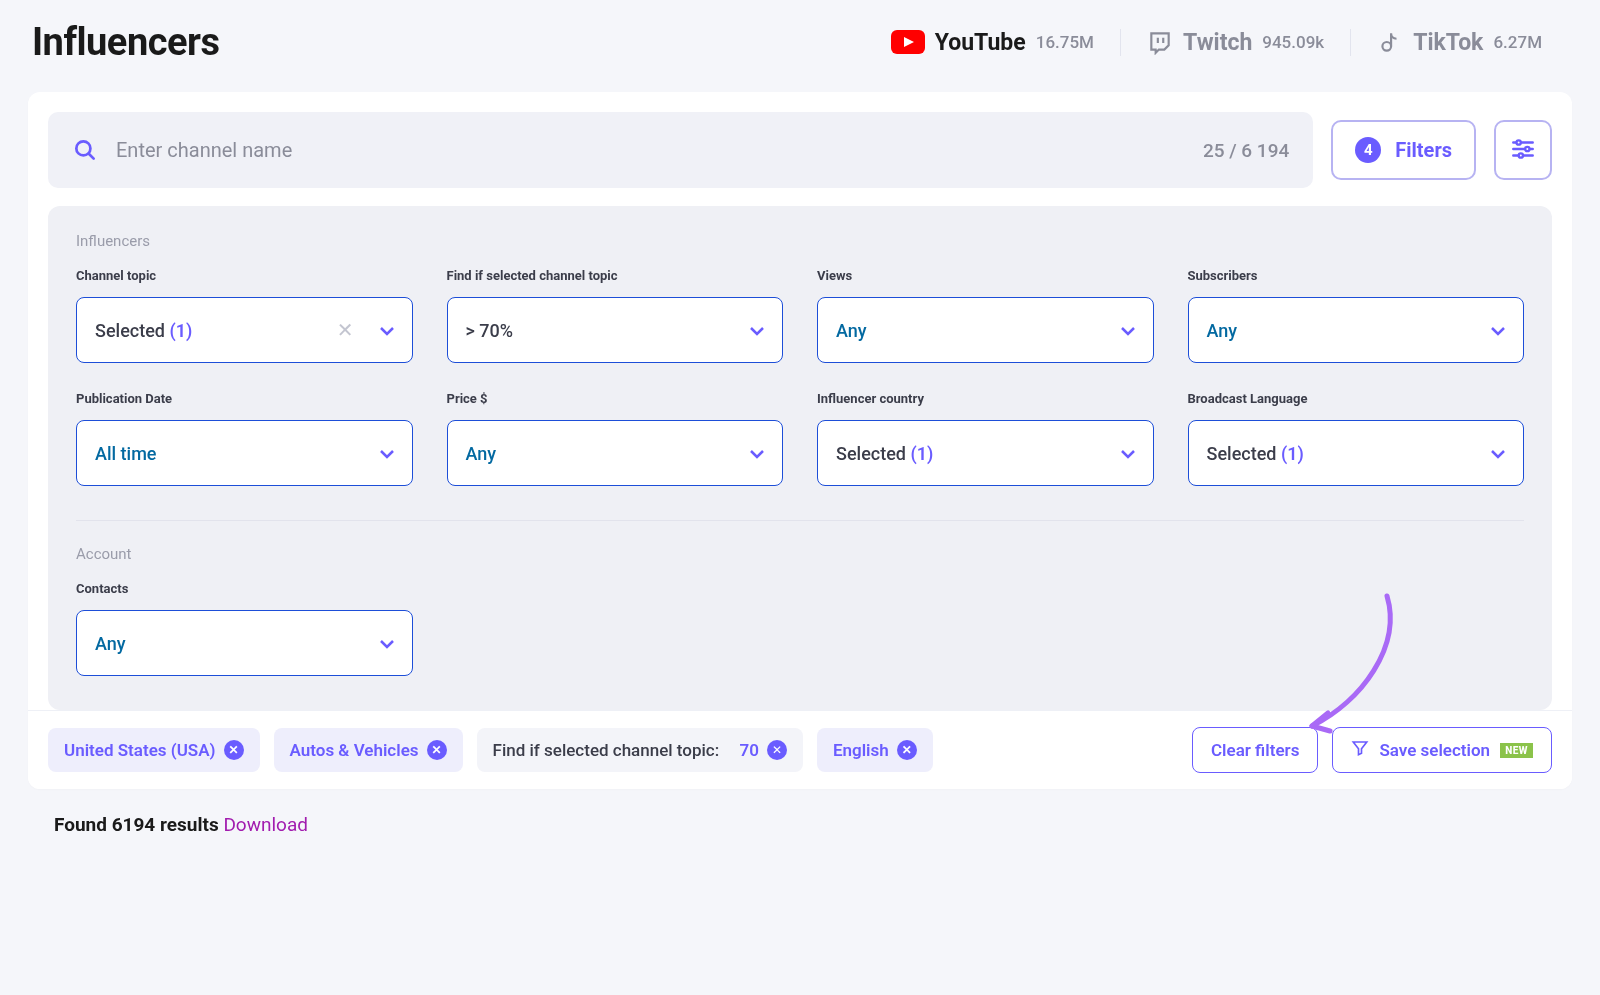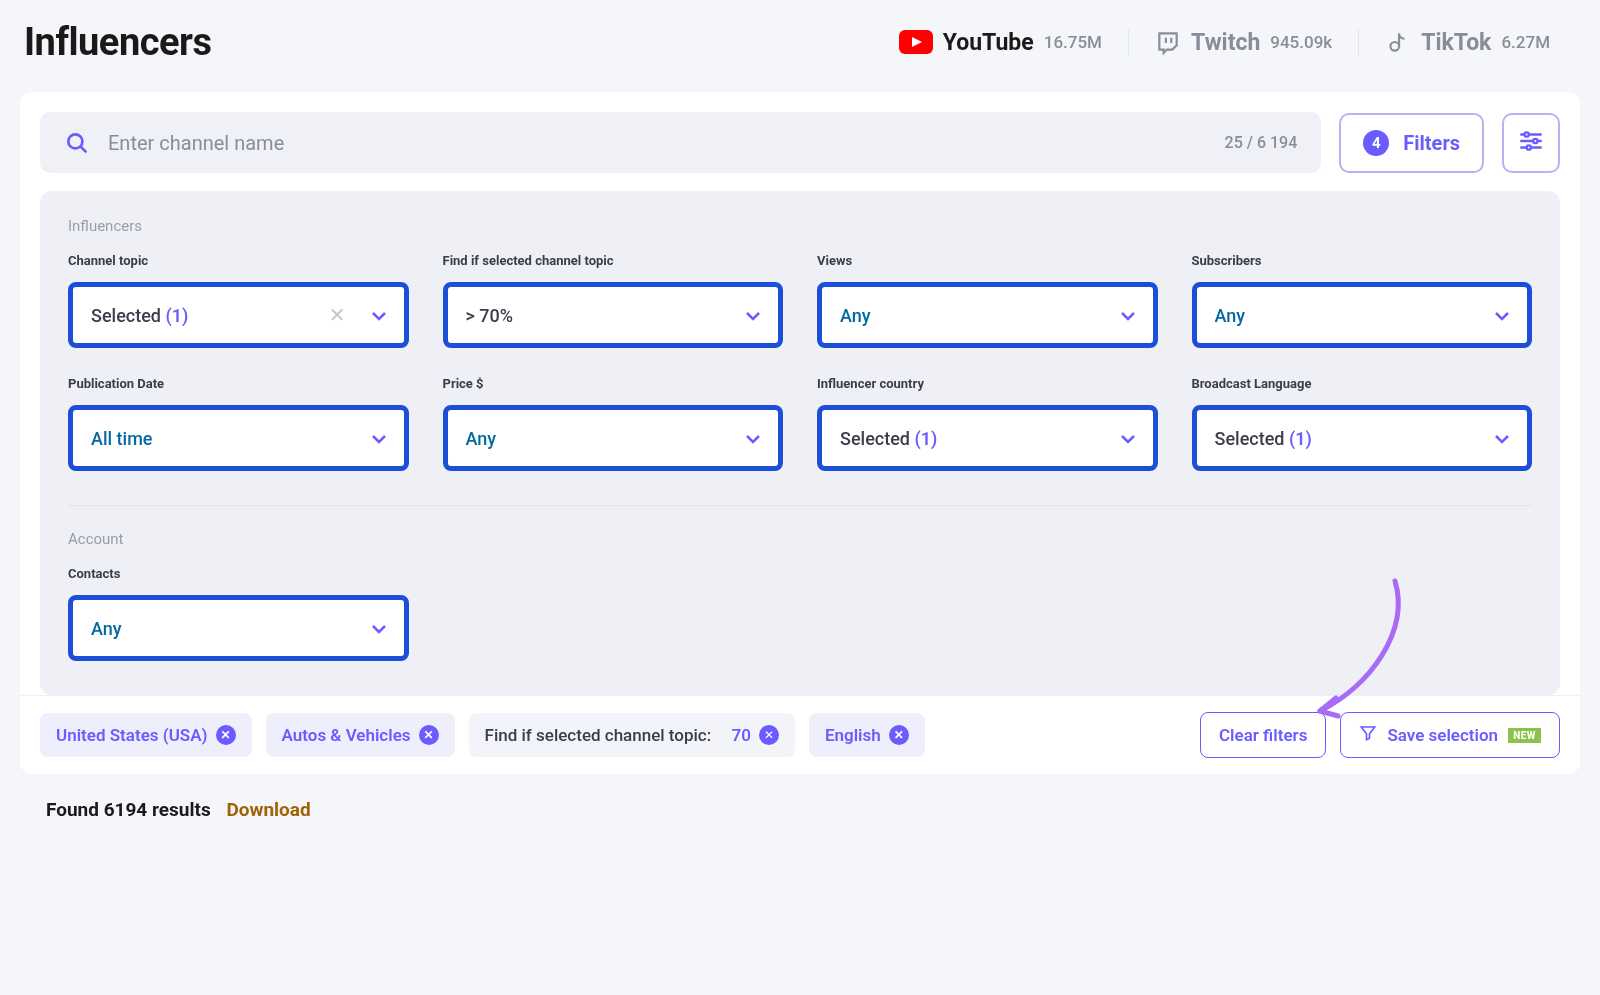--- a/index.html
+++ b/index.html
@@ -1,64 +1,64 @@
 <!DOCTYPE html>
 <html><head>
 <meta charset="utf-8">
 <style>
   * { box-sizing: border-box; margin: 0; padding: 0; font-family: -apple-system, BlinkMacSystemFont, "Segoe UI", Roboto, Helvetica, Arial, sans-serif; }
   body { background: #f5f6fa; color: #333; width: 1600px; }
-  .page { padding: 20px 20px; }
+  .page { padding: 20px 28px; }
 
   .header { display: flex; align-items: center; justify-content: space-between; margin-bottom: 28px; padding: 0 4px; }
   .page-title { font-size: 38px; font-weight: 700; color: #1a1a1a; letter-spacing: -0.5px; }
   .platforms { display: flex; align-items: center; gap: 0; }
   .platform { display: flex; align-items: center; gap: 10px; padding: 0 26px; cursor: pointer; }
   .platform + .platform { border-left: 1px solid #e2e4ee; }
   .plat-name { font-size: 23px; font-weight: 700; color: #1a1a1a; }
   .plat-name.muted { color: #8a8c99; }
   .plat-count { font-size: 17px; color: #8a8c99; font-weight: 500; }
   .pic { display: inline-flex; align-items: center; justify-content: center; }
 
   .card { background: #fff; border-radius: 12px; padding: 20px; box-shadow: 0 1px 2px rgba(0,0,0,0.02); position: relative; }
 
   .search-row { display: flex; align-items: center; gap: 18px; }
-  .search-box { flex: 1; background: #f0f1f7; border-radius: 10px; display: flex; align-items: center; padding: 0 24px; height: 61px; }
+  .search-box { flex: 1; background: #f0f1f7; border-radius: 10px; display: flex; align-items: center; padding: 0 24px; height: 76px; }
   .search-box input { flex: 1; border: none; background: transparent; font-size: 20px; color: #3b3d4a; outline: none; }
   .search-box input::placeholder { color: #8a8c99; }
-  .search-count { font-size: 16px; color: #8a8c99; font-weight: 500; margin-left: 12px; }
+  .search-count { font-size: 19px; color: #8a8c99; font-weight: 500; margin-left: 12px; }
   .filters-btn { display: flex; align-items: center; gap: 14px; border: 2px solid #b7b3f2; color: #6a5cff; background: #fff; border-radius: 10px; height: 60px; padding: 0 22px; font-size: 20px; font-weight: 700; cursor: pointer; }
   .filters-btn .badge { background: #6a5cff; color: #fff; width: 26px; height: 26px; border-radius: 50%; display: inline-flex; align-items: center; justify-content: center; font-size: 15px; font-weight: 700; }
   .icon-btn { border: 2px solid #b7b3f2; color: #6a5cff; background: #fff; border-radius: 10px; height: 60px; width: 58px; display: inline-flex; align-items: center; justify-content: center; cursor: pointer; }
 
   .filters-card { margin-top: 18px; background: #eff0f5; border-radius: 12px; padding: 26px 28px 0 28px; }
   .group-label { font-size: 15px; color: #9a9caa; margin-bottom: 18px; }
   .grid { display: grid; grid-template-columns: repeat(4, 1fr); gap: 28px 34px; }
   .field-label { font-size: 13px; font-weight: 700; color: #3b3d4a; margin-bottom: 14px; display: block; }
-  .select { background: #fff; border: 5px solid #1d4ed8; border-radius: 8px; height: 66px; display: flex; align-items: center; padding: 0 18px; cursor: pointer; position: relative; font-size: 18px; color: #3b3d4a; font-weight: 500; }
+  .select { background: #fff; border: 1px solid #1d4ed8; border-radius: 8px; height: 66px; display: flex; align-items: center; padding: 0 18px; cursor: pointer; position: relative; font-size: 18px; color: #3b3d4a; font-weight: 500; }
   .select.placeholder .sel-text { color: #0369a1; }
   .sel-text .count { color: #6a5cff; font-weight: 600; }
   .sel-clear { margin-left: auto; margin-right: 40px; color: #c3c5d0; font-size: 20px; cursor: pointer; }
   .sel-caret { position: absolute; right: 18px; color: #6a5cff; }
   .hr { height: 1px; background: #e2e3ec; margin: 34px 0 24px; }
 
   .account-grid { display: grid; grid-template-columns: repeat(4, 1fr); gap: 28px 34px; padding-bottom: 34px; }
 
   .arrow-annot { position: absolute; right: 160px; top: -120px; pointer-events: none; }
 
   .bar { background: #fff; border-radius: 0; padding: 16px 20px; display: flex; align-items: center; gap: 14px; margin-top: 0; position: relative; }
   .chip { background: #eeeefc; color: #6a5cff; border-radius: 8px; padding: 12px 16px; display: inline-flex; align-items: center; gap: 8px; font-size: 17px; font-weight: 600; cursor: pointer; }
   .chip .x { background: #6a5cff; color: #fff; width: 20px; height: 20px; border-radius: 50%; display: inline-flex; align-items: center; justify-content: center; font-size: 12px; }
   .chip.plain { background: #f3f4f9; color: #3b3d4a; font-weight: 500; }
   .chip.plain .val { color: #6a5cff; font-weight: 600; }
   .outline-btn { border: 1.5px solid #6a5cff; color: #6a5cff; background: #fff; border-radius: 8px; padding: 11px 18px; font-size: 17px; font-weight: 600; display: inline-flex; align-items: center; gap: 10px; cursor: pointer; }
   .newtag { background: #8bc34a; color: #fff; font-size: 10px; font-weight: 800; padding: 2px 5px; border-radius: 0; letter-spacing: 0.5px; }
 
   .results-row { padding: 24px 26px 10px; font-size: 19px; font-weight: 700; color: #1a1a1a; }
-  .results-row a { color: #a16207; text-decoration: none; font-weight: 700; margin-left: 11px; }
+  .results-row a { color: #a21caf; text-decoration: none; font-weight: 400; margin-left: 0; }
 </style>
 </head>
 <body>
 
 <div class="page">
 
   <div class="header">
     <h1 class="page-title">Influencers</h1>
     <div class="platforms">
       <div class="platform">

